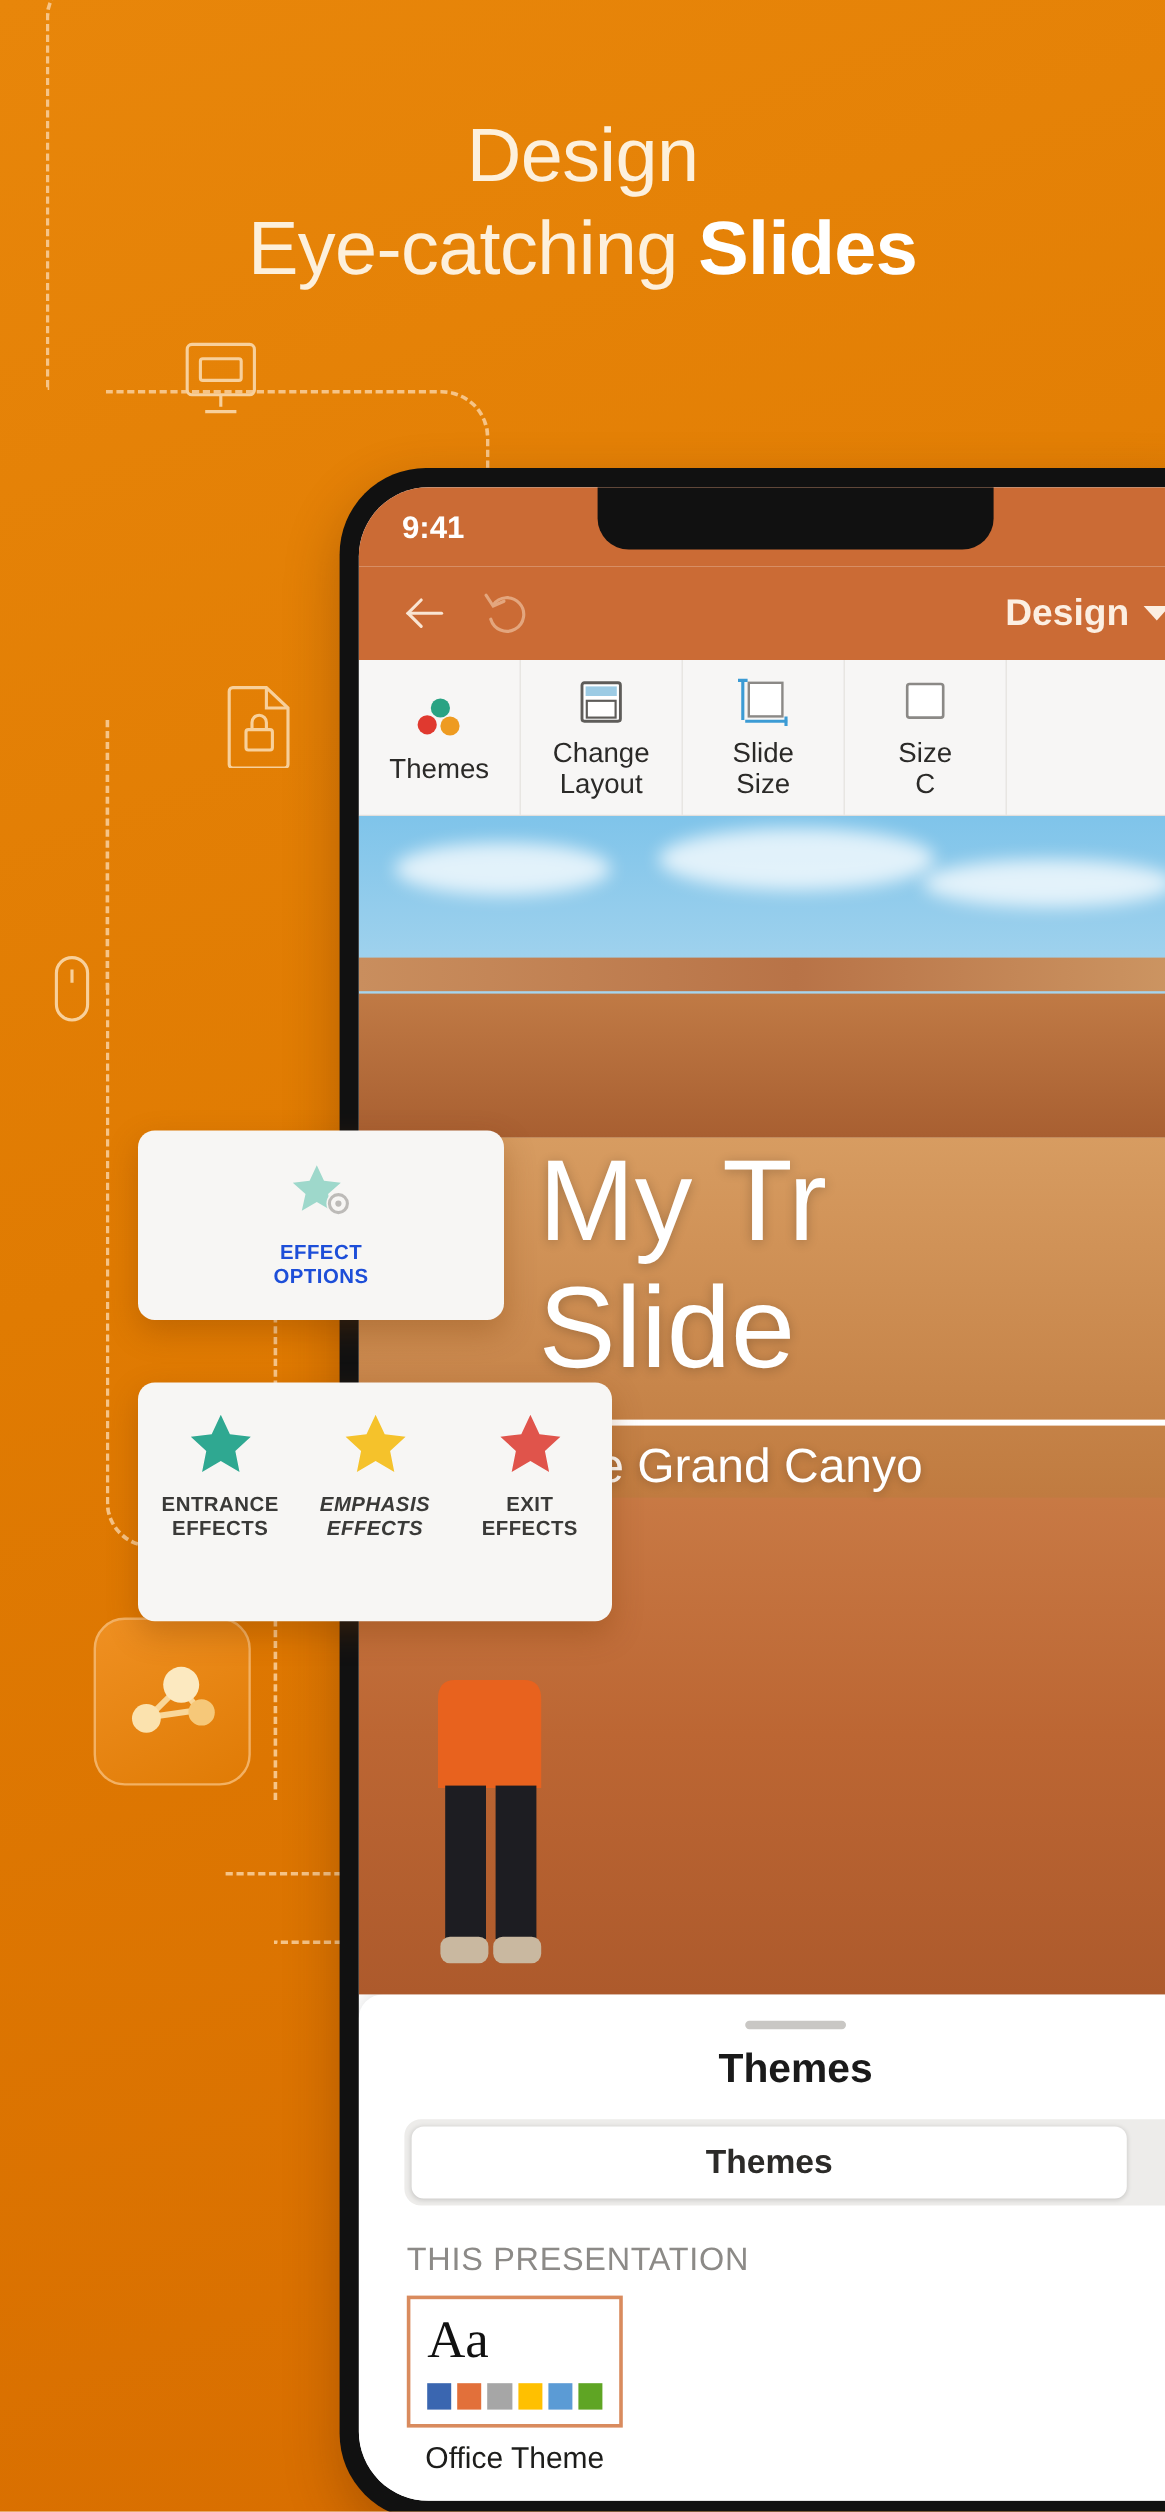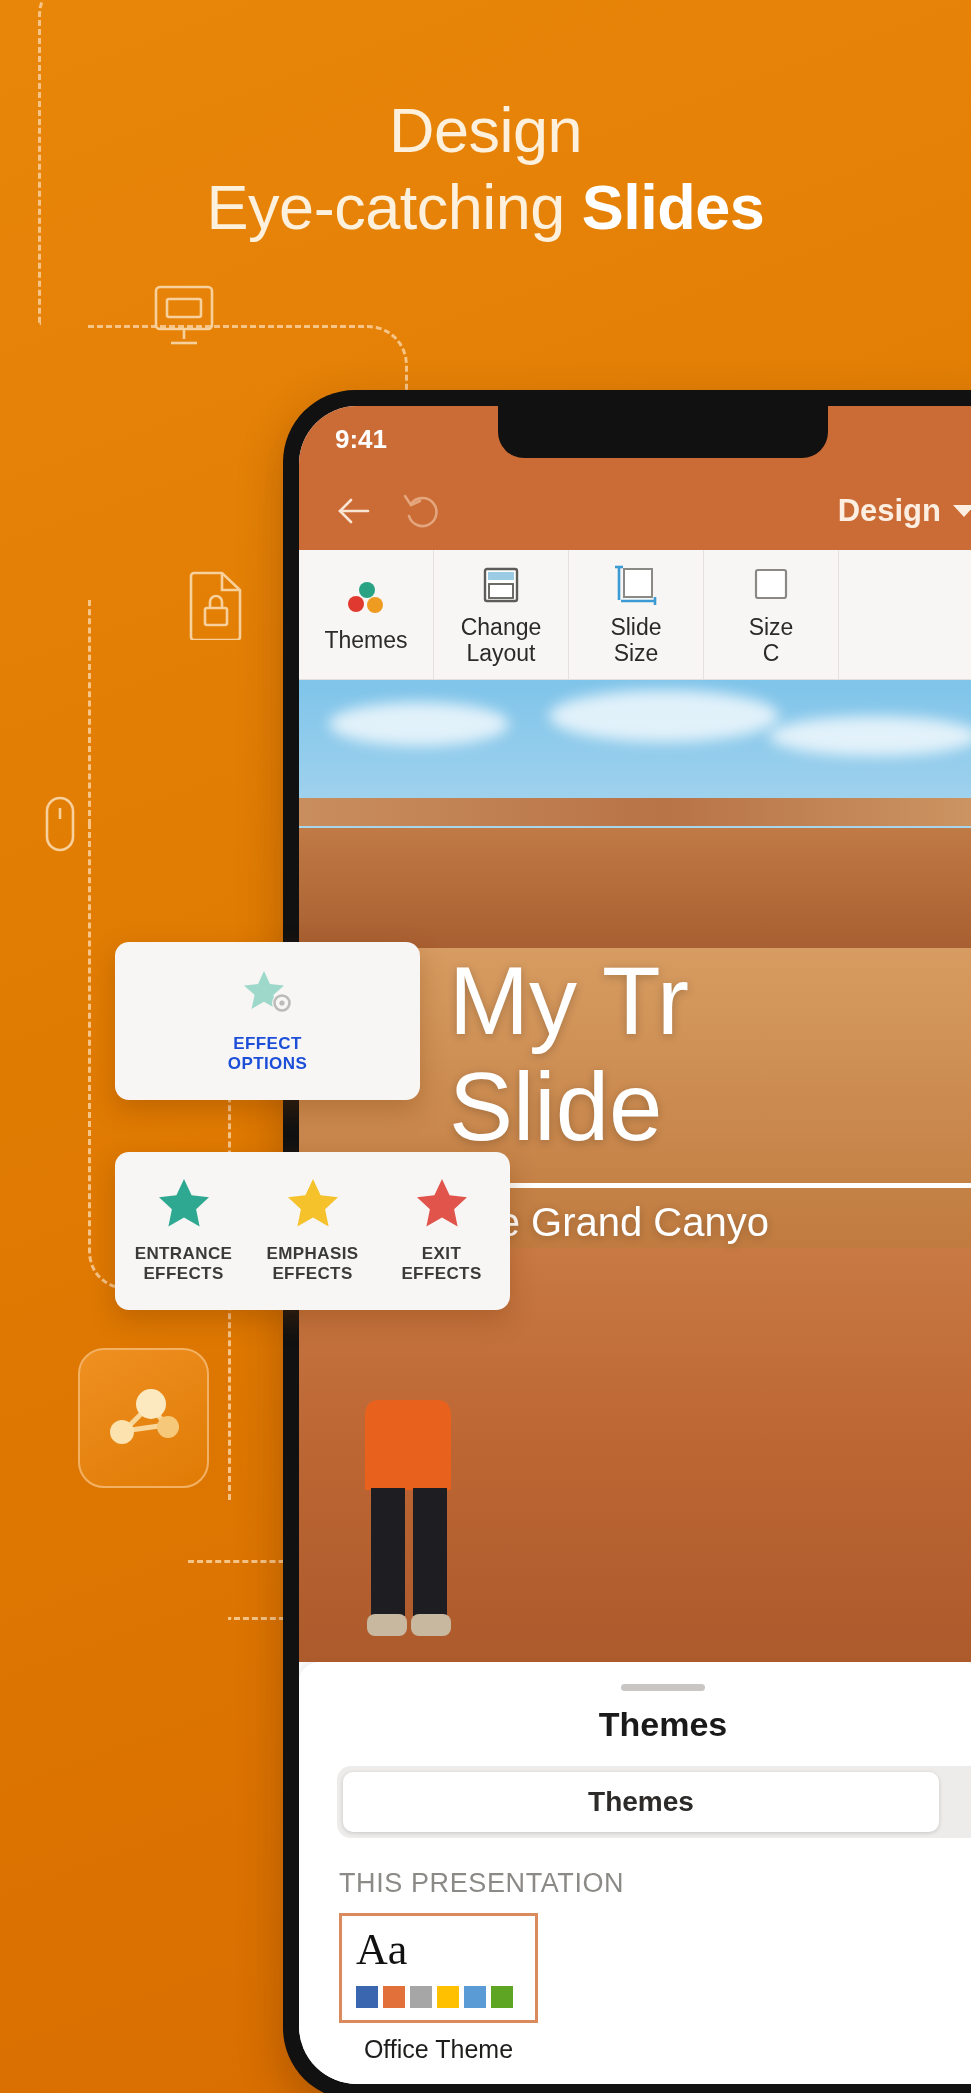--- a/index.html
+++ b/index.html
@@ -158,39 +158,39 @@
   .seg {
     flex:1; text-align:center; font-size:28px; color:#2C2B29;
     padding:14px 0; border-radius:10px;
   }
   .seg.active { background:#fff; font-weight:700; box-shadow:0 1px 4px rgba(0,0,0,.16); }
   .seg.partial { flex:0 0 40px; color:transparent; }
   #section-label {
     padding:30px 40px 14px; font-size:27px; color:#8C8A87; letter-spacing:.6px;
   }
   #theme-row { display:flex; padding:0 40px 20px; gap:26px; }
-  .theme-card { width:199px; }
+  .theme-card { width:180px; }
   .theme-thumb {
     height:110px; border:3px solid #D98B5E; background:#fff;
     display:flex; flex-direction:column; justify-content:space-between;
     padding:12px 14px 12px;
   }
   .theme-aa { font-size:44px; font-weight:400; color:#111; line-height:1; font-family:"Liberation Serif", serif; }
   .swatches { display:flex; gap:5px; }
   .swatch { width:22px; height:22px; }
   .theme-name { text-align:center; font-size:25px; color:#1D1D1B; padding-top:12px; }
 
   
   .fcard {
     position:absolute; background:#F7F6F4; border-radius:14px;
     box-shadow:0 10px 26px rgba(120,55,0,.30);
     display:flex; padding:22px 4px 20px; z-index:20;
   }
   #card-motion { left:115px; top:942px; width:305px; height:158px; }
-  #card-effects { left:115px; top:1152px; width:395px; height:158px; }
+  #card-effects { left:115px; top:1152px; width:395px; height:199px; }
   .fcell {
     flex:1; display:flex; flex-direction:column;
     align-items:center; justify-content:flex-start; gap:12px;
   }
   .fcell-ico { height:58px; display:flex; align-items:center; justify-content:center; }
   .fcell-label {
     font-size:17px; font-weight:700; color:#3A3A38;
     text-align:center; line-height:1.18; letter-spacing:.4px;
   }
   .fcell.muted .fcell-label { color:#1d4ed8; }
@@ -411,21 +411,21 @@
       </span>
       <span class="fcell-label" style="white-space: pre-line;">ENTRANCE
 EFFECTS</span>
     </div>
     <div class="fcell">
       <span class="fcell-ico">
         <svg width="56" height="54" viewBox="0 0 56 54">
           <path d="M28 3 l7.6 16.2 17.4 2.1 -12.9 11.9 3.5 17.4 -15.6-9 -15.6 9 3.5-17.4 -12.9-11.9 17.4-2.1z" fill="#F5C22B"></path>
         </svg>
       </span>
-      <span class="fcell-label" style="white-space: pre-line;">EMPHASIS
+      <span class="fcell-label" style="white-space: pre-line; font-style: italic;">EMPHASIS
 EFFECTS</span>
     </div>
     <div class="fcell">
       <span class="fcell-ico">
         <svg width="56" height="54" viewBox="0 0 56 54">
           <path d="M28 3 l7.6 16.2 17.4 2.1 -12.9 11.9 3.5 17.4 -15.6-9 -15.6 9 3.5-17.4 -12.9-11.9 17.4-2.1z" fill="#E0544B"></path>
         </svg>
       </span>
       <span class="fcell-label" style="white-space: pre-line;">EXIT
 EFFECTS</span>

